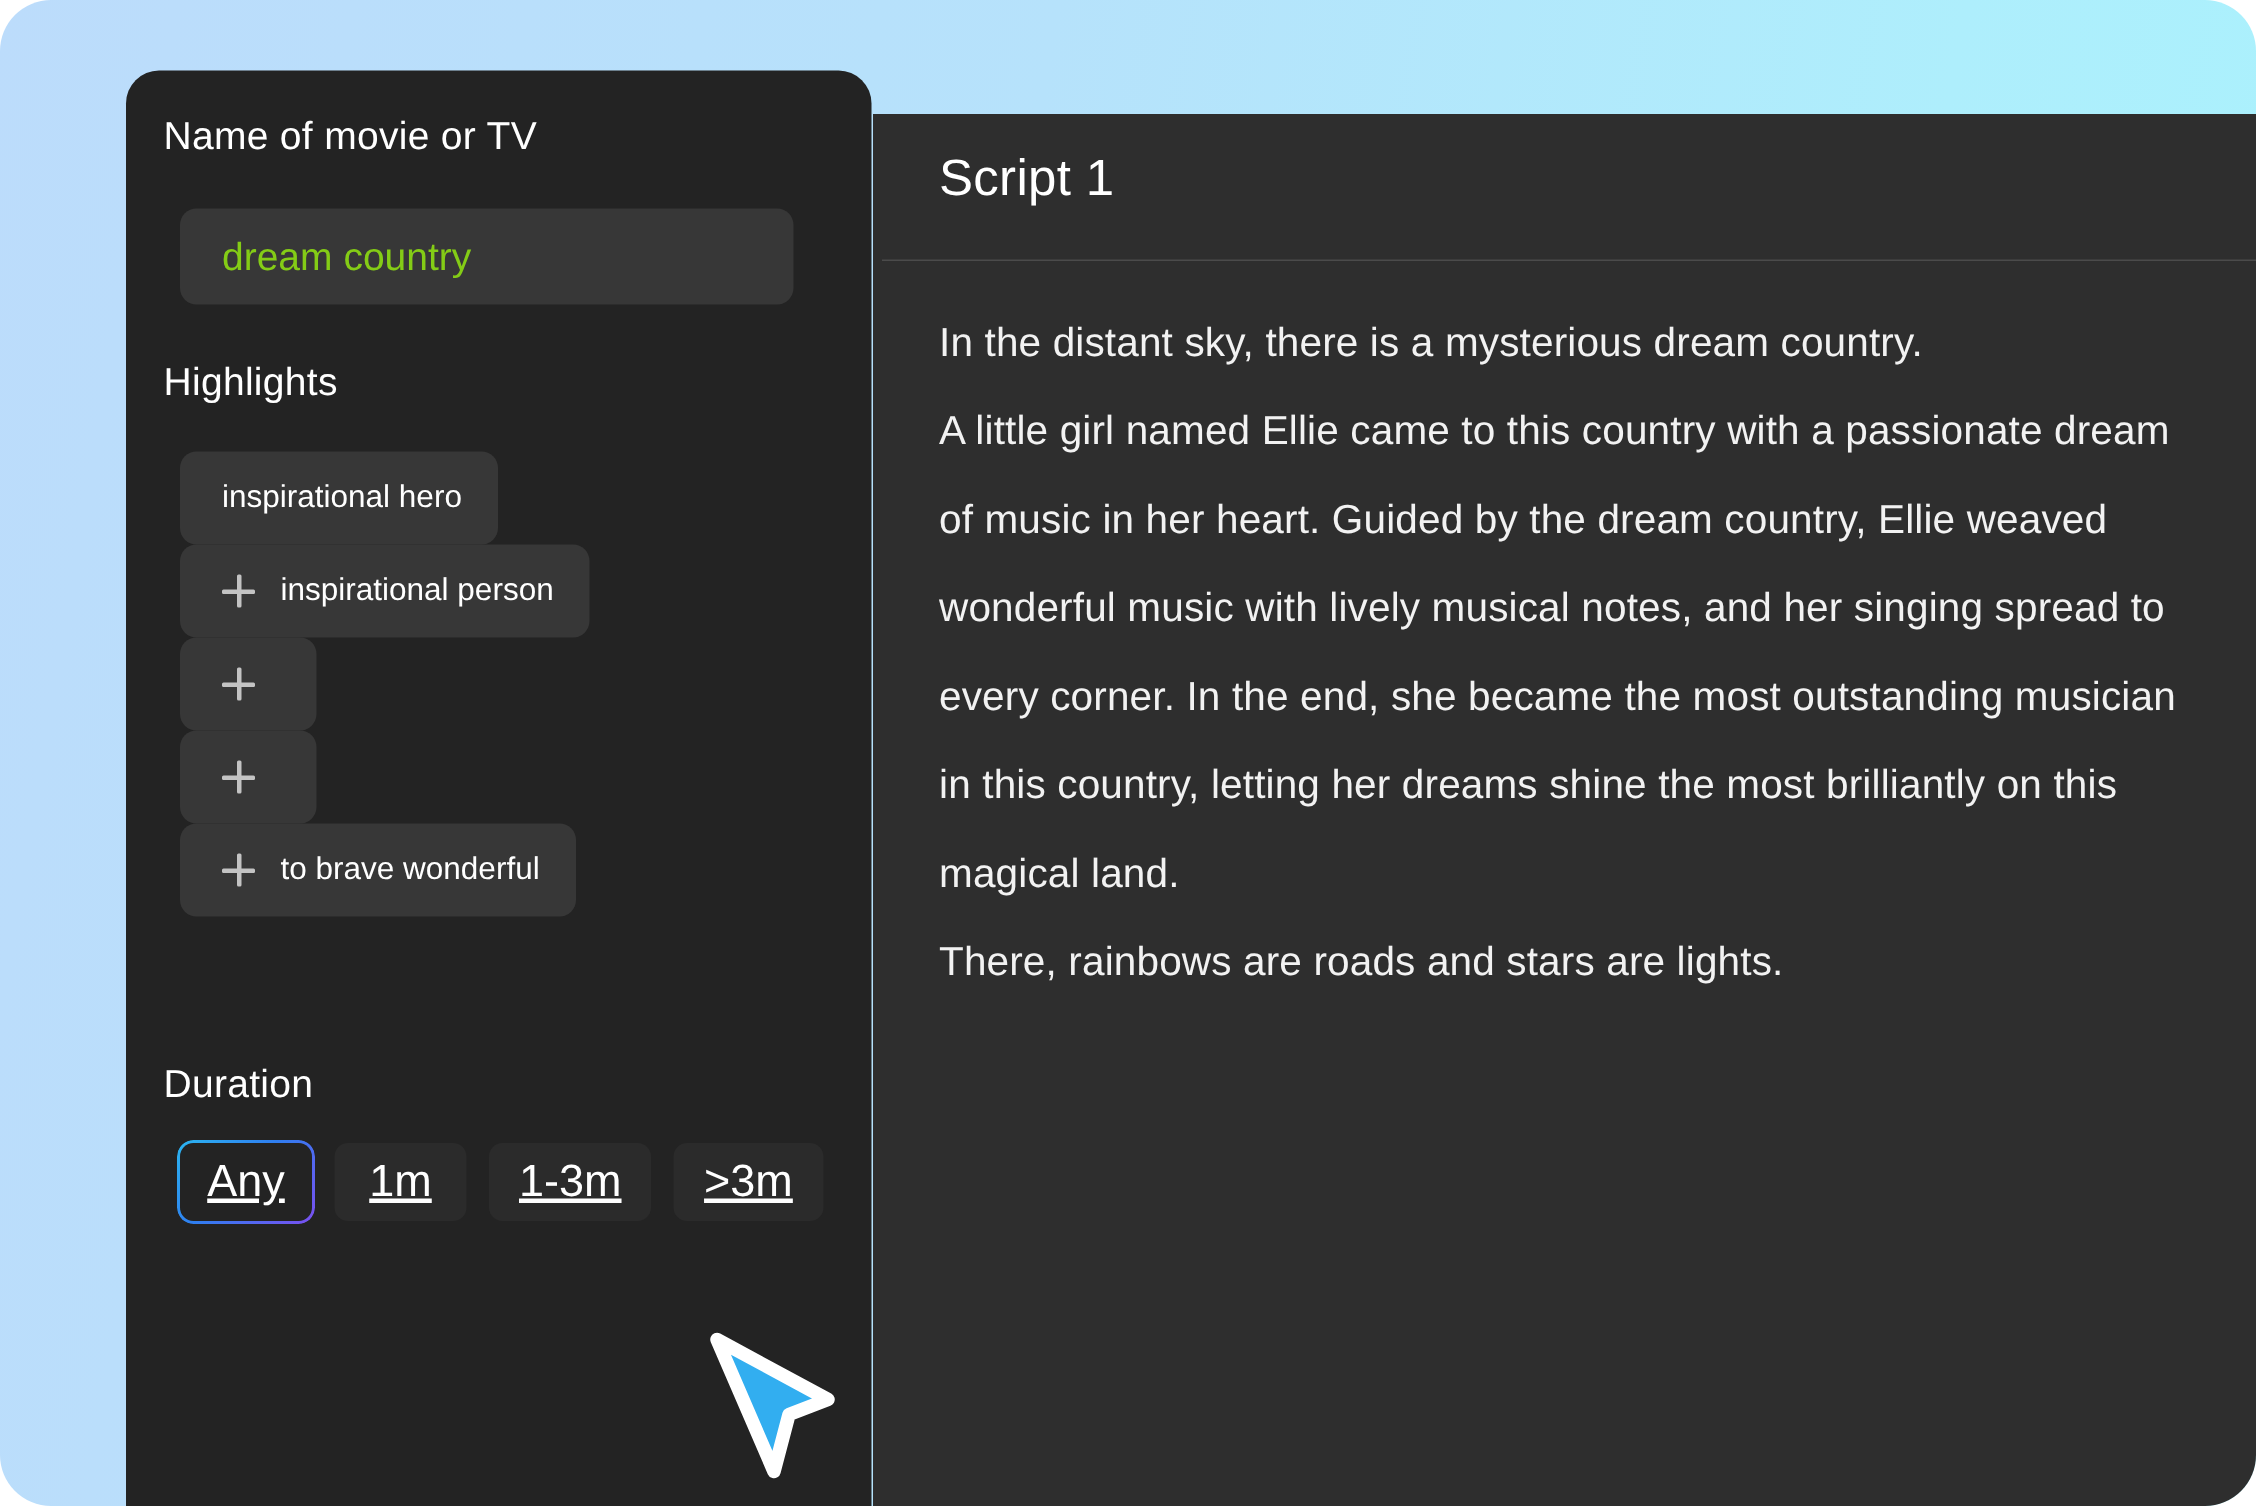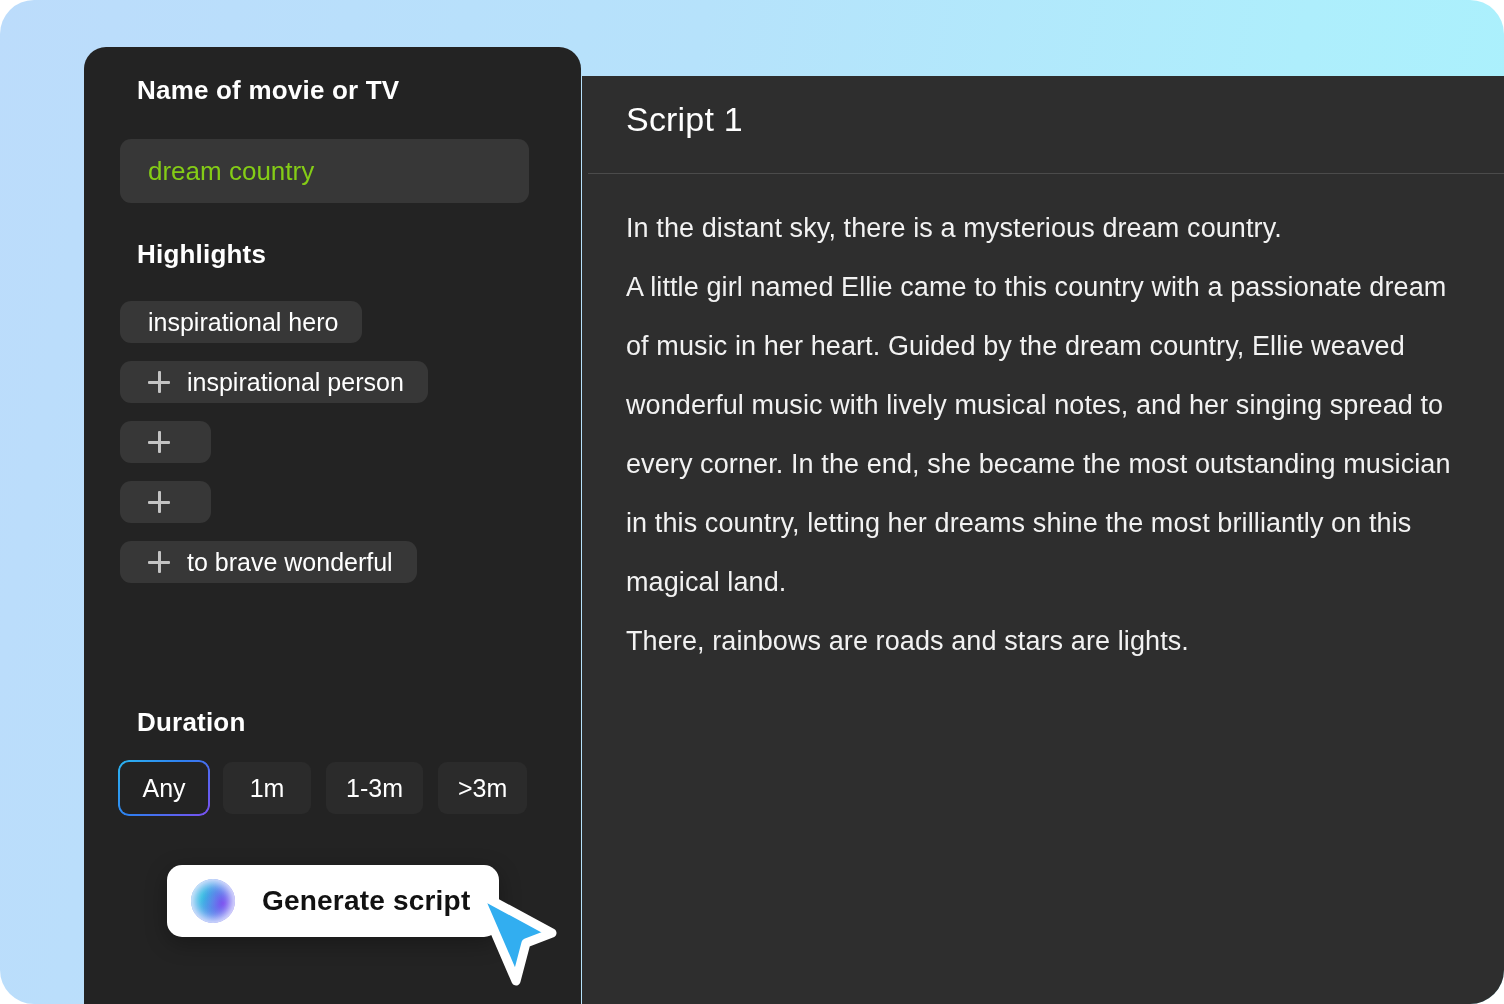--- a/index.html
+++ b/index.html
@@ -76,24 +76,24 @@
     left: 84px;
     top: 47px;
     width: 497px;
     height: 957px;
     background: #232323;
     border-radius: 22px 22px 0 0;
   }
 
   .field-label {
     position: absolute;
-    left: 53px;
+    left: 25px;
     color: #ffffff;
     font-size: 26px;
-    font-weight: 700;
+    font-weight: 400;
     letter-spacing: 0.2px;
   }
   #label-name   { top: 28px; }
   #label-highlights { top: 192px; }
   #label-duration   { top: 660px; }
 
   
   #name-input {
     position: absolute;
     left: 36px;
@@ -111,26 +111,25 @@
     outline: none;
   }
   #name-input::placeholder { color: #8c8c8c; }
 
   
   #chips { position: absolute; left: 36px; top: 254px; }
   .chip {
     position: relative;
     display: inline-flex;
     align-items: center;
-    height: 42px;
+    height: 62px;
     background: #373737;
     border-radius: 11px;
     color: #ffffff;
-    font-size: 25px;
-    margin-bottom: 18px;
+    font-size: 21px;
     padding: 0 24px 0 28px;
     box-sizing: border-box;
     white-space: nowrap;
     cursor: pointer;
   }
   .chip.selected { padding-left: 28px; }
   .chip .plus-icon {
     display: inline-block;
     position: relative;
     width: 22px;
@@ -162,27 +161,28 @@
     gap: 15px;
   }
   .dur-btn {
     height: 52px;
     min-width: 88px;
     background: #2b2b2b;
     border: none;
     border-radius: 9px;
     color: #ffffff;
     font-family: "Liberation Sans", sans-serif;
-    font-size: 25px;
+    font-size: 30px;
     display: flex;
     align-items: center;
     justify-content: center;
     padding: 0 20px;
     cursor: pointer;
     box-sizing: border-box;
+    text-decoration: underline;
   }
   .dur-btn.active {
     background: #232323;
     position: relative;
     padding: 0 18px;
   }
   .dur-btn.active::before {
     content: "";
     position: absolute;
     inset: -2px;
@@ -295,23 +295,19 @@
           <span>1m</span>
         </button>
         <button class="dur-btn">
           <span>1-3m</span>
         </button>
         <button class="dur-btn">
           <span>&gt;3m</span>
         </button>
       </div>
 
-    <button id="generate-btn">
-      <span id="sparkle-icon"></span>
-      <span id="generate-label">Generate script</span>
-    </button>
   </div>
 
   <svg id="cursor" viewBox="0 0 92 110">
     <path d="M10 8 L84 48 L58 58 L48 96 Z" fill="#32aef0" stroke="#ffffff" stroke-width="9" stroke-linejoin="round"></path>
   </svg>
 
 </div>
 
 </body></html>

